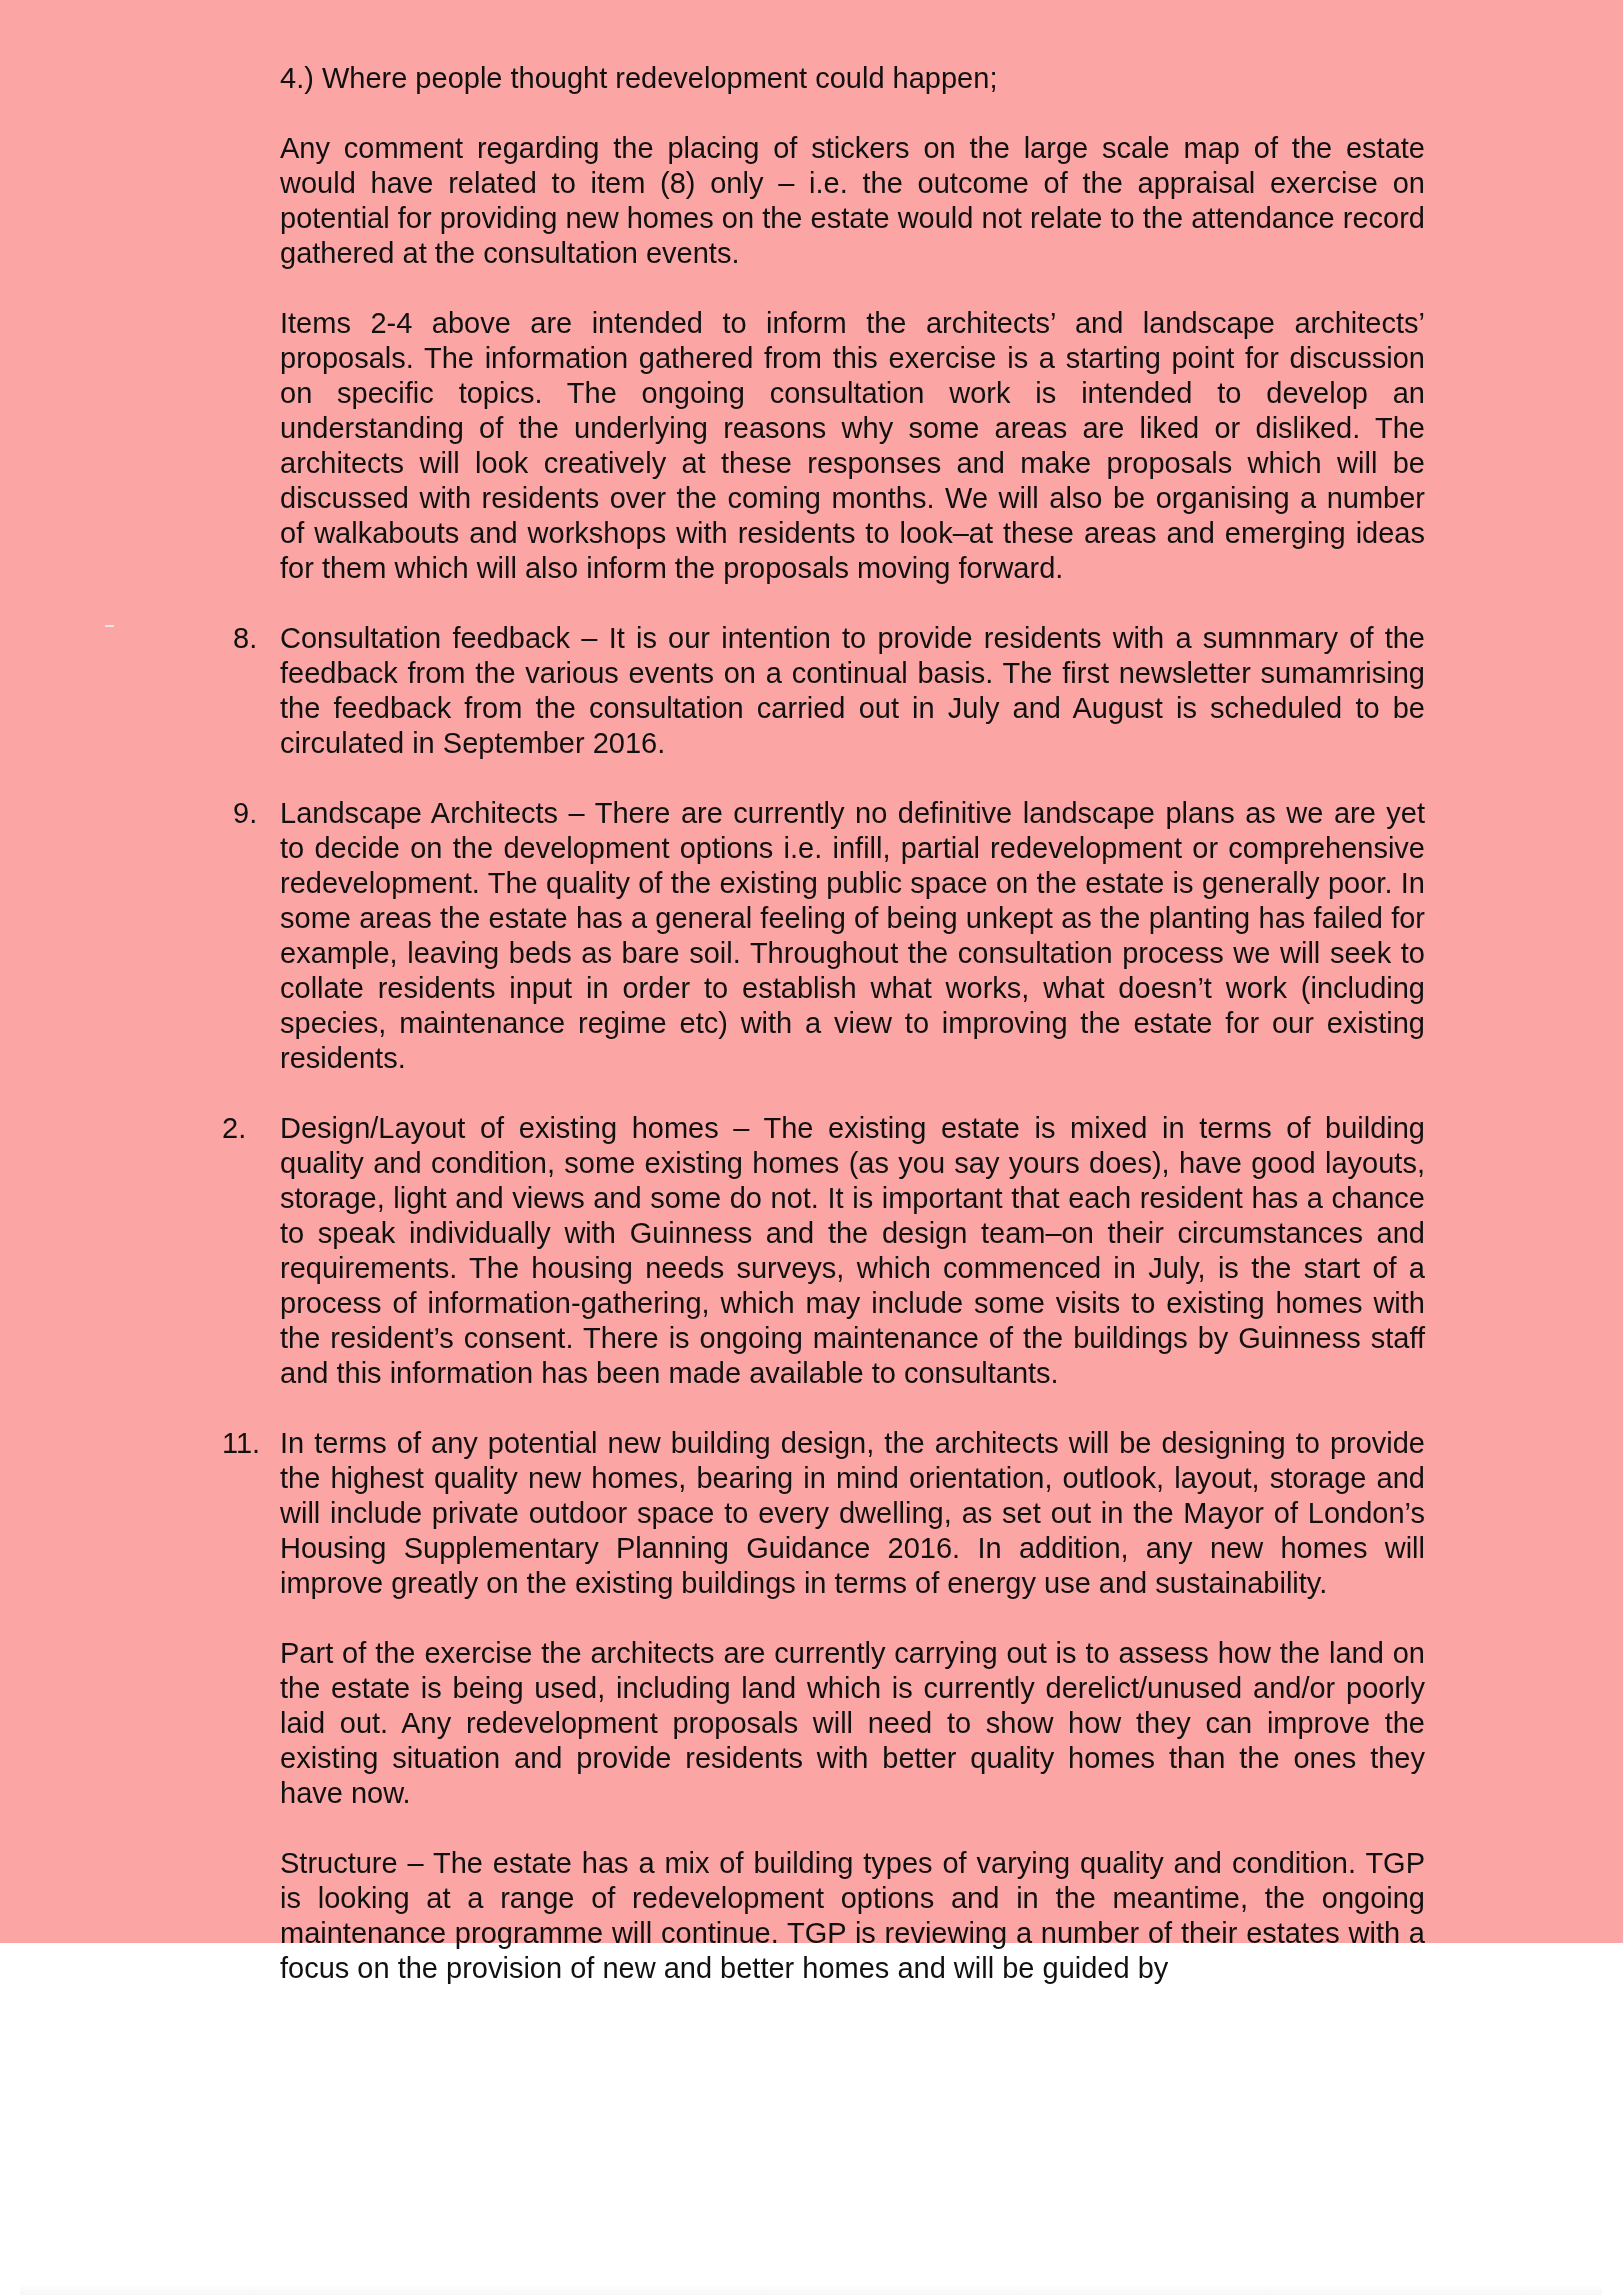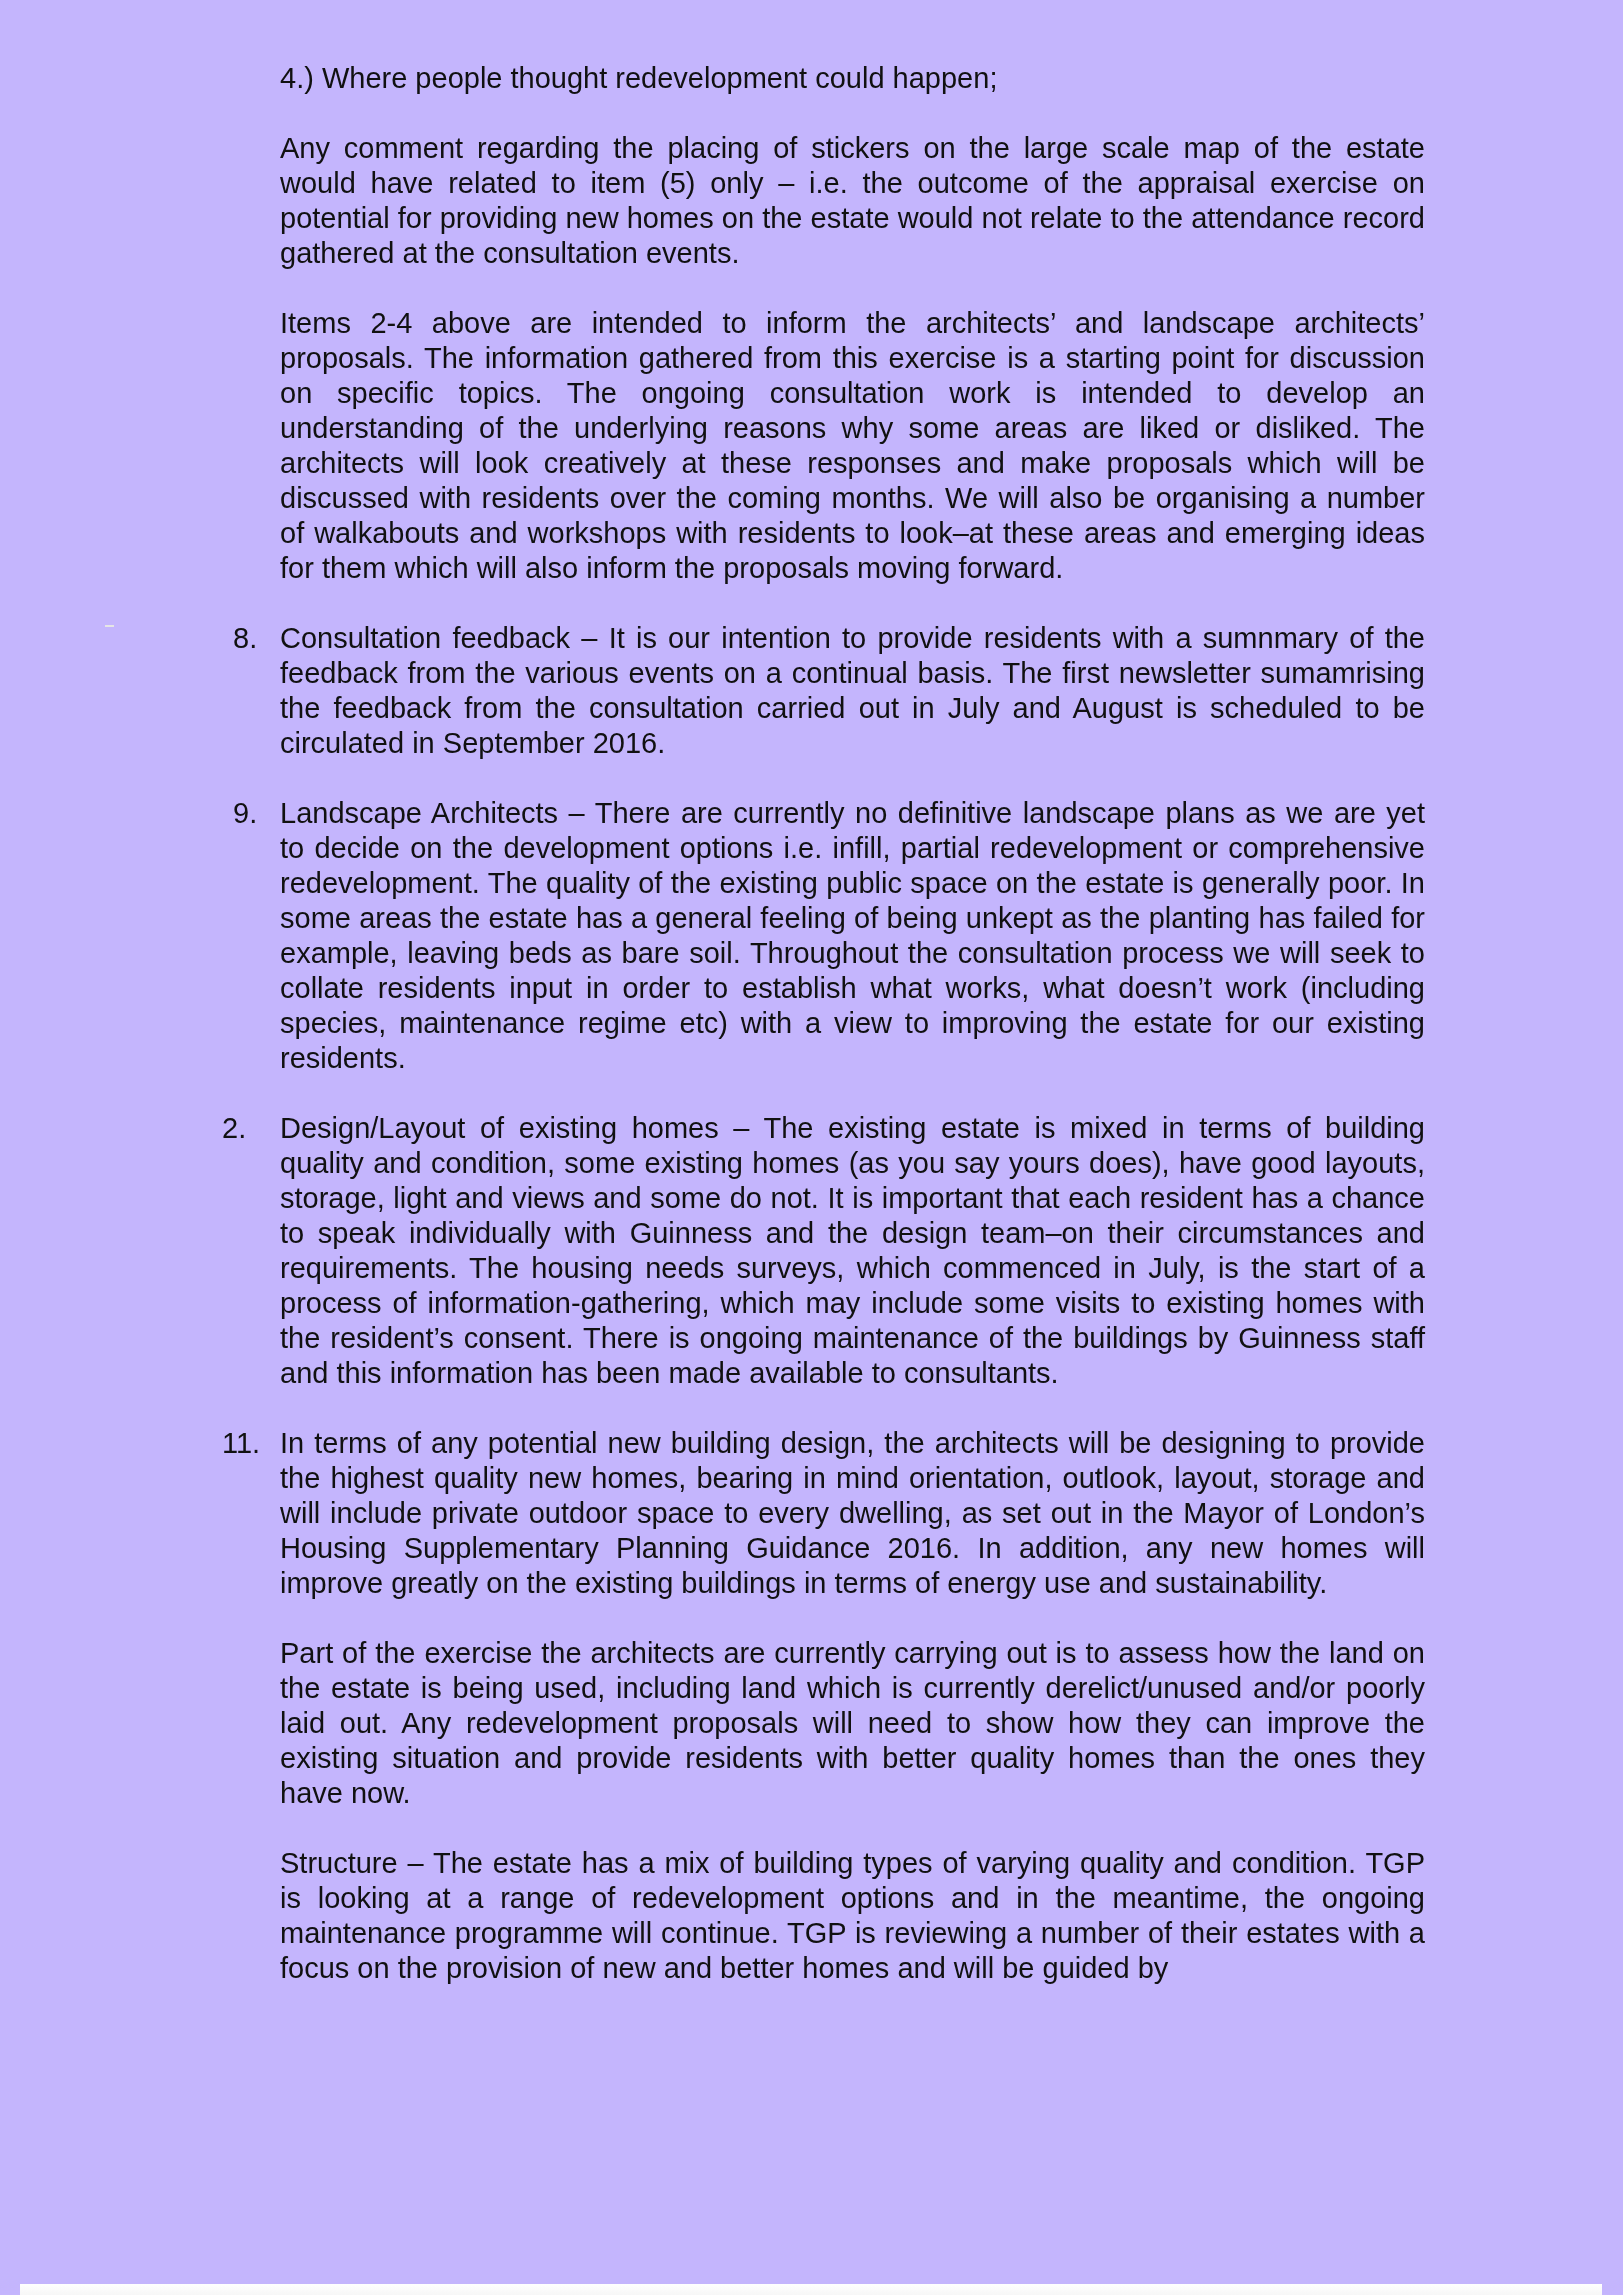--- a/index.html
+++ b/index.html
@@ -7,22 +7,22 @@
     width: 1623px;
     height: 2295px;
     position: relative;
     overflow: hidden;
     font-family: "Liberation Sans", sans-serif;
     color: #111111;
   }
   .page {
     position: absolute;
     left: 0; top: 0;
-    width: 1623px; height: 2295px;
-    background: #c4b5fd;
+    width: 1623px; height: 1943px;
+    background: #fca5a5;
   }
   .text-col {
     position: absolute;
     left: 280px;
     top: 61px;
     width: 1145px;
     font-size: 29px;
     line-height: 35px;
   }
   .para {
@@ -60,21 +60,21 @@
 </style>
 </head>
 <body>
 
 <div class="page">
   <div class="margin-dot"></div>
 
   <div class="text-col">
     <p class="para left">4.) Where people thought redevelopment could happen;</p>
 
-    <p class="para">Any comment regarding the placing of stickers on the large scale map of the estate would have related to item (5) only – i.e. the outcome of the appraisal exercise on potential for providing new homes on the estate would not relate to the attendance record gathered at the consultation events.</p>
+    <p class="para">Any comment regarding the placing of stickers on the large scale map of the estate would have related to item (8) only – i.e. the outcome of the appraisal exercise on potential for providing new homes on the estate would not relate to the attendance record gathered at the consultation events.</p>
 
     <p class="para">Items 2-4 above are intended to inform the architects’ and landscape architects’ proposals. The information gathered from this exercise is a starting point for discussion on specific topics. The ongoing consultation work is intended to develop an understanding of the underlying reasons why some areas are liked or disliked. The architects will look creatively at these responses and make proposals which will be discussed with residents over the coming months. We will also be organising a number of walkabouts and workshops with residents to look–at these areas and emerging ideas for them which will also inform the proposals moving forward.</p>
 
     <div class="item">
       <span class="item-num">8.</span>
       <span>Consultation feedback – It is our intention to provide residents with a sumnmary of the feedback from the various events on a continual basis. The first newsletter sumamrising the feedback from the consultation carried out in July and August is scheduled to be circulated in September 2016.</span>
     </div>
 
     <div class="item">
       <span class="item-num">9.</span>

